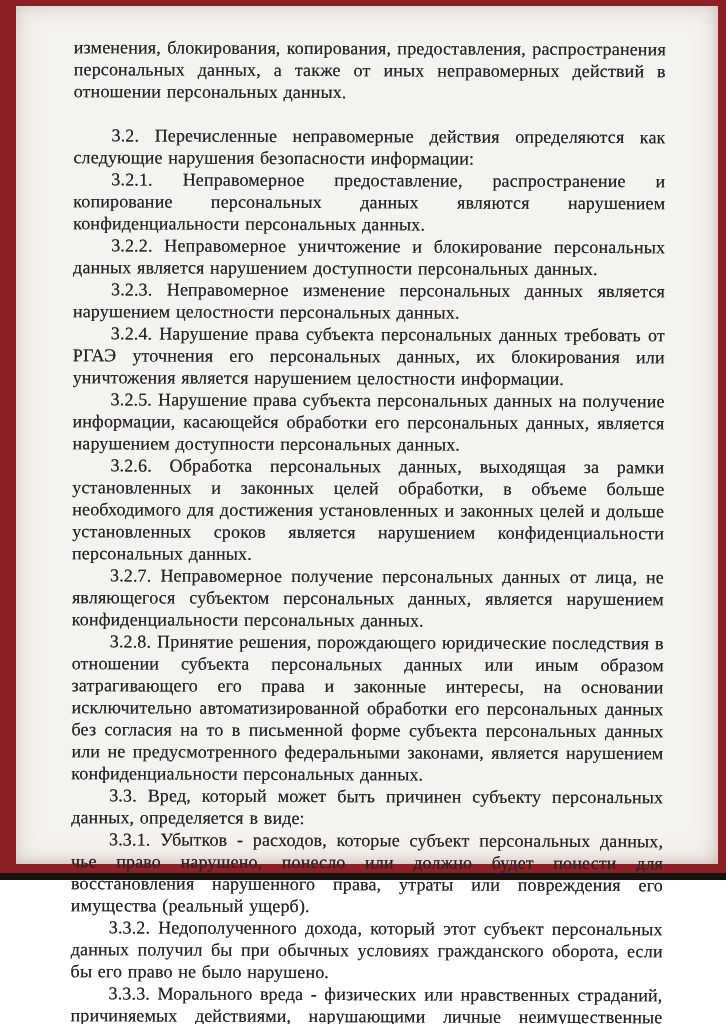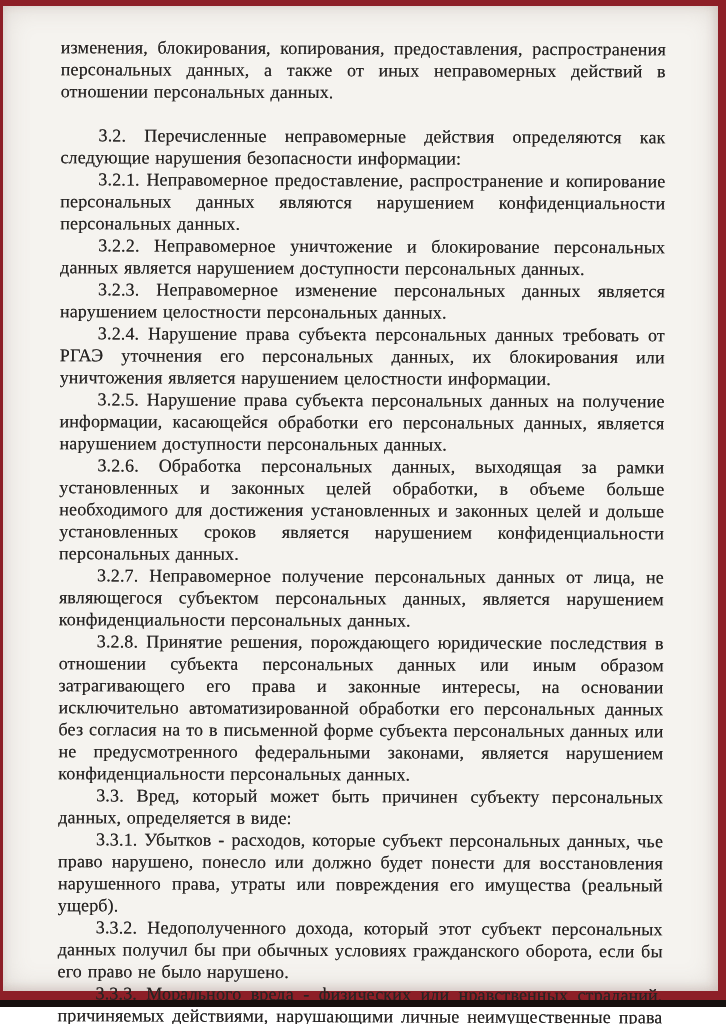--- a/index.html
+++ b/index.html
@@ -7,23 +7,23 @@
     --edge-black:#16100e;
     --page-bg:#f5f3ef;
     --ink:#262423;
   }
   html,body{margin:0;padding:0;}
   body{
     width:726px;height:1024px;overflow:hidden;background:#fff;
     font-family:"Liberation Serif","DejaVu Serif",serif;
   }
   .scan{
-    position:relative;width:726px;height:1007px;box-sizing:border-box;
+    position:relative;width:726px;height:880px;box-sizing:border-box;
     background:var(--border-red);
-    padding:6px 8px 16px 3px;
+    padding:6px 8px 16px 16px;
   }
   .page{
     width:100%;height:100%;box-sizing:border-box;
     background:var(--page-bg);
     box-shadow:inset 0 0 28px rgba(120,102,88,.20), inset -4px 0 10px rgba(150,80,70,.10), inset 0 -4px 10px rgba(130,90,80,.12);
   }
   .content{
     box-sizing:border-box;
     padding:30px 52px 0 58px;
     font-size:18px;line-height:22px;color:var(--ink);

